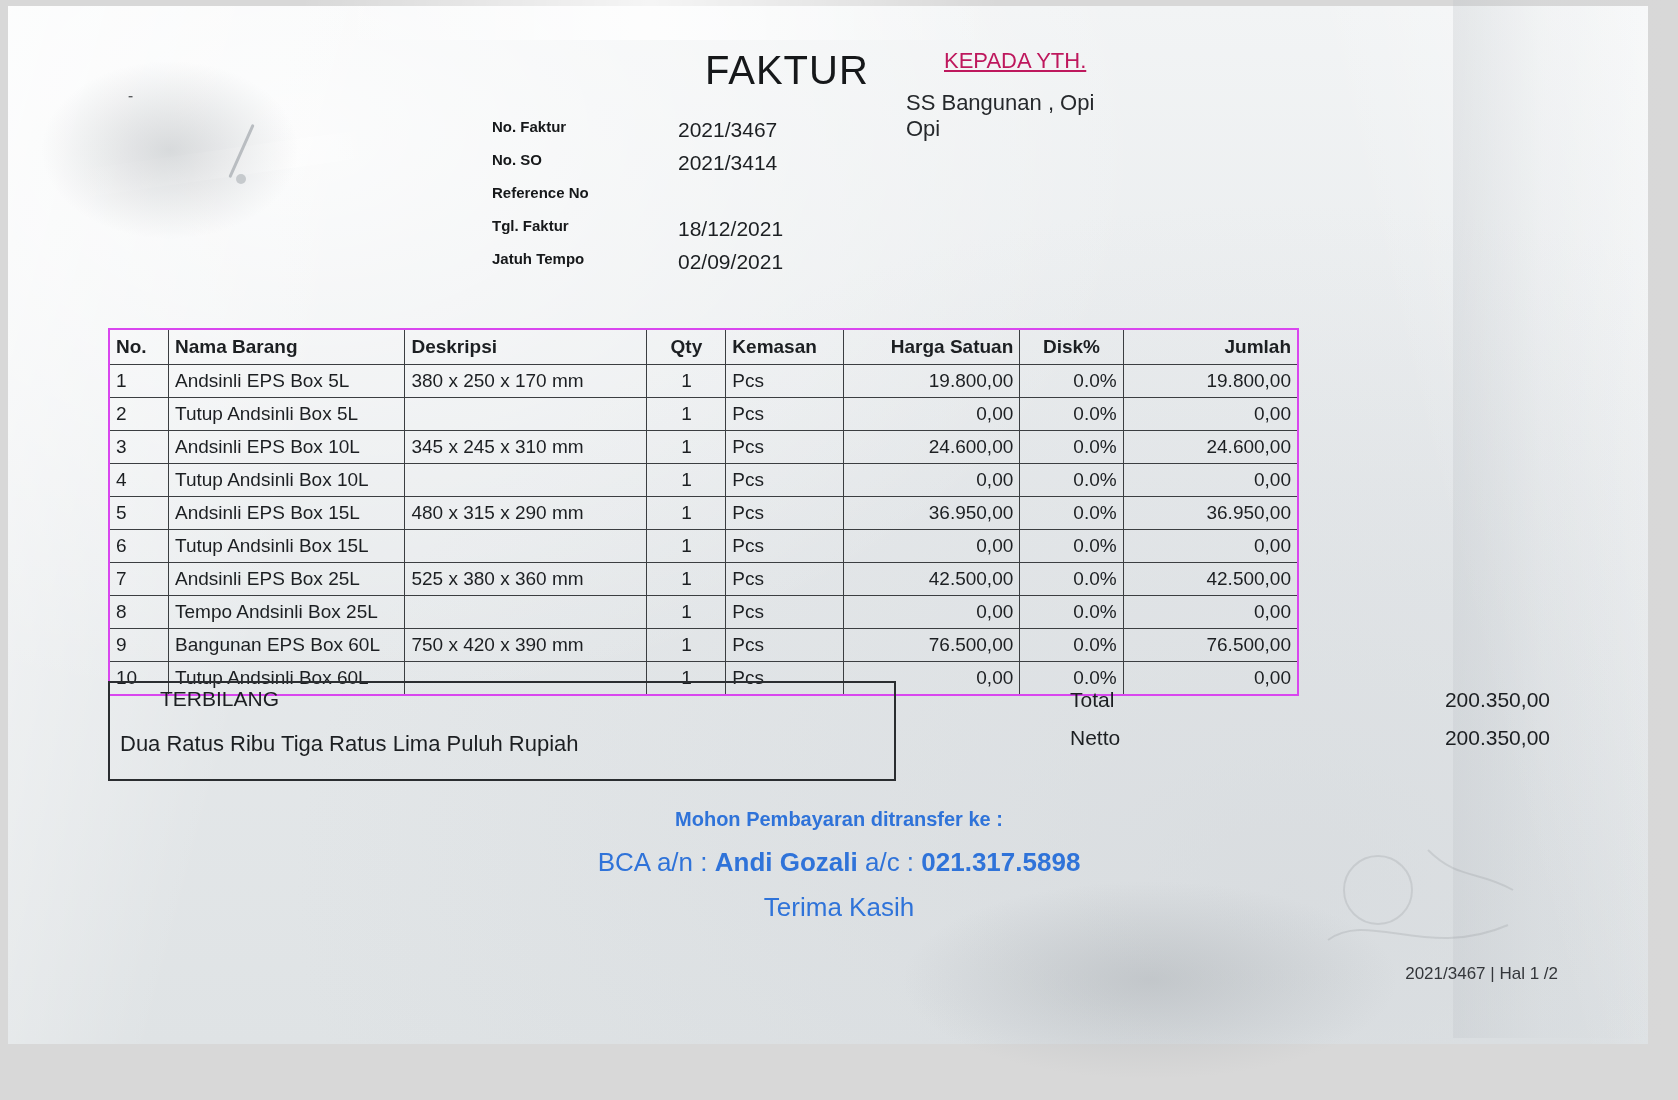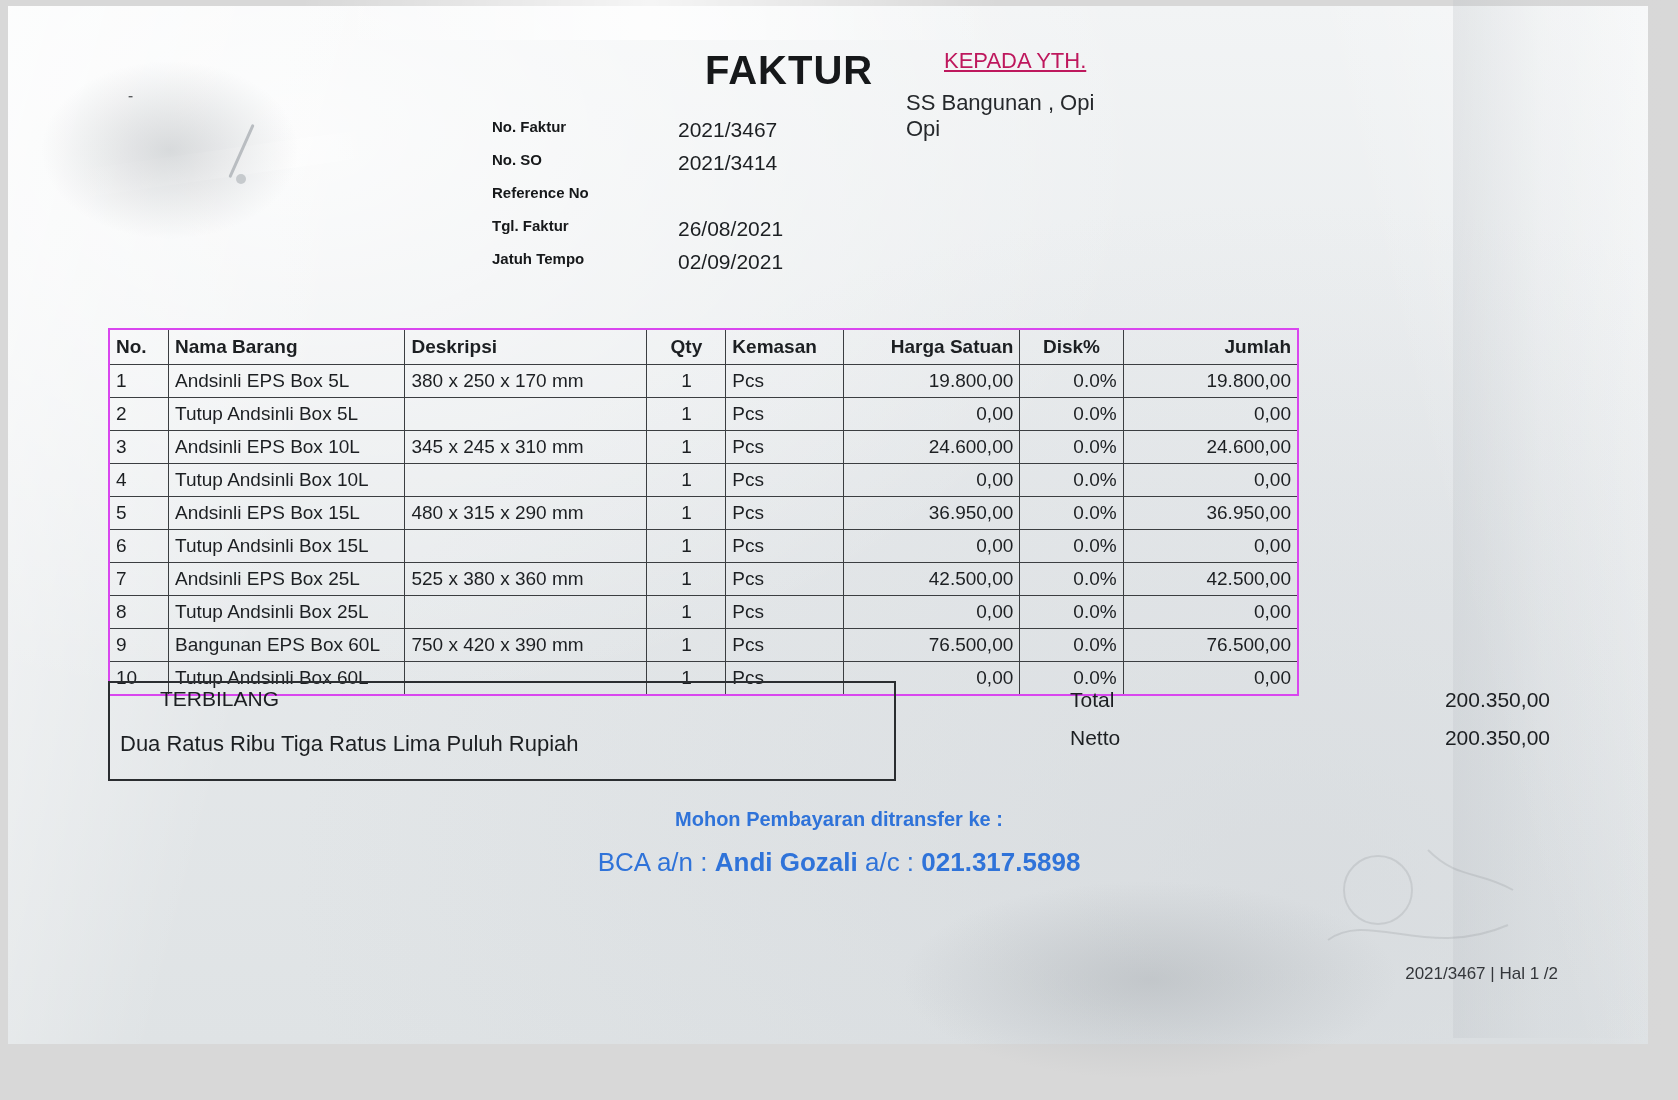--- a/index.html
+++ b/index.html
@@ -62,21 +62,21 @@
     position: absolute;
     inset: 0;
     color: #1c1c1c;
   }
   
   .doc-title {
     position: absolute;
     left: 705px;
     top: 48px;
     font-size: 40px;
-    font-weight: bold;
+    font-weight: normal;
     letter-spacing: 1px;
     color: #16181a;
   }
   .kepada-label {
     position: absolute;
     left: 906px;
     top: 48px;
     font-size: 22px;
     color: #be185d;
     text-decoration: underline;
@@ -279,21 +279,21 @@
       <div class="meta-row">
         <span class="meta-label">No. Faktur</span><span class="meta-value">2021/3467</span>
       </div>
       <div class="meta-row">
         <span class="meta-label">No. SO</span><span class="meta-value">2021/3414</span>
       </div>
       <div class="meta-row">
         <span class="meta-label">Reference No</span><span class="meta-value"></span>
       </div>
       <div class="meta-row">
-        <span class="meta-label">Tgl. Faktur</span><span class="meta-value">26/08/2021</span>
+        <span class="meta-label">Tgl. Faktur</span><span class="meta-value">18/12/2021</span>
       </div>
       <div class="meta-row">
         <span class="meta-label">Jatuh Tempo</span><span class="meta-value">02/09/2021</span>
       </div>
     </div>
 
     <table class="table">
       <thead>
         <tr>
           <th class="c-no">No.</th>
@@ -372,21 +372,21 @@
           <td class="c-nama">Andsinli EPS Box 25L</td>
           <td class="c-desk">525 x 380 x 360 mm</td>
           <td class="c-qty">1</td>
           <td class="c-kem">Pcs</td>
           <td class="c-harga">42.500,00</td>
           <td class="c-disk">0.0%</td>
           <td class="c-jml">42.500,00</td>
         </tr>
         <tr>
           <td class="c-no">8</td>
-          <td class="c-nama">Tutup Andsinli Box 25L</td>
+          <td class="c-nama">Tempo Andsinli Box 25L</td>
           <td class="c-desk"></td>
           <td class="c-qty">1</td>
           <td class="c-kem">Pcs</td>
           <td class="c-harga">0,00</td>
           <td class="c-disk">0.0%</td>
           <td class="c-jml">0,00</td>
         </tr>
         <tr>
           <td class="c-no">9</td>
           <td class="c-nama">Bangunan EPS Box 60L</td>
@@ -422,20 +422,21 @@
       </div>
       <div class="total-row">
         <span class="total-label">Netto</span>
         <span class="total-value">200.350,00</span>
       </div>
     </div>
 
     <div class="note">
       <div class="note-1">Mohon Pembayaran ditransfer ke :</div>
       <div class="note-2"><span>BCA a/n : </span><span class="b">Andi Gozali</span><span>  a/c : </span><span class="b">021.317.5898</span></div>
+      <div class="note-3">Terima Kasih</div>
     </div>
 
     <div class="page-footer">2021/3467 | Hal 1 /2</div>
 
     <svg class="ghost" viewBox="0 0 220 150">
       <circle cx="70" cy="60" r="34" fill="none" stroke="#8a8e92" stroke-width="2"></circle>
       <path d="M20 110 C60 80, 120 130, 200 95" fill="none" stroke="#8a8e92" stroke-width="2"></path>
       <path d="M120 20 C150 50, 170 40, 205 60" fill="none" stroke="#8a8e92" stroke-width="2"></path>
     </svg>
 

